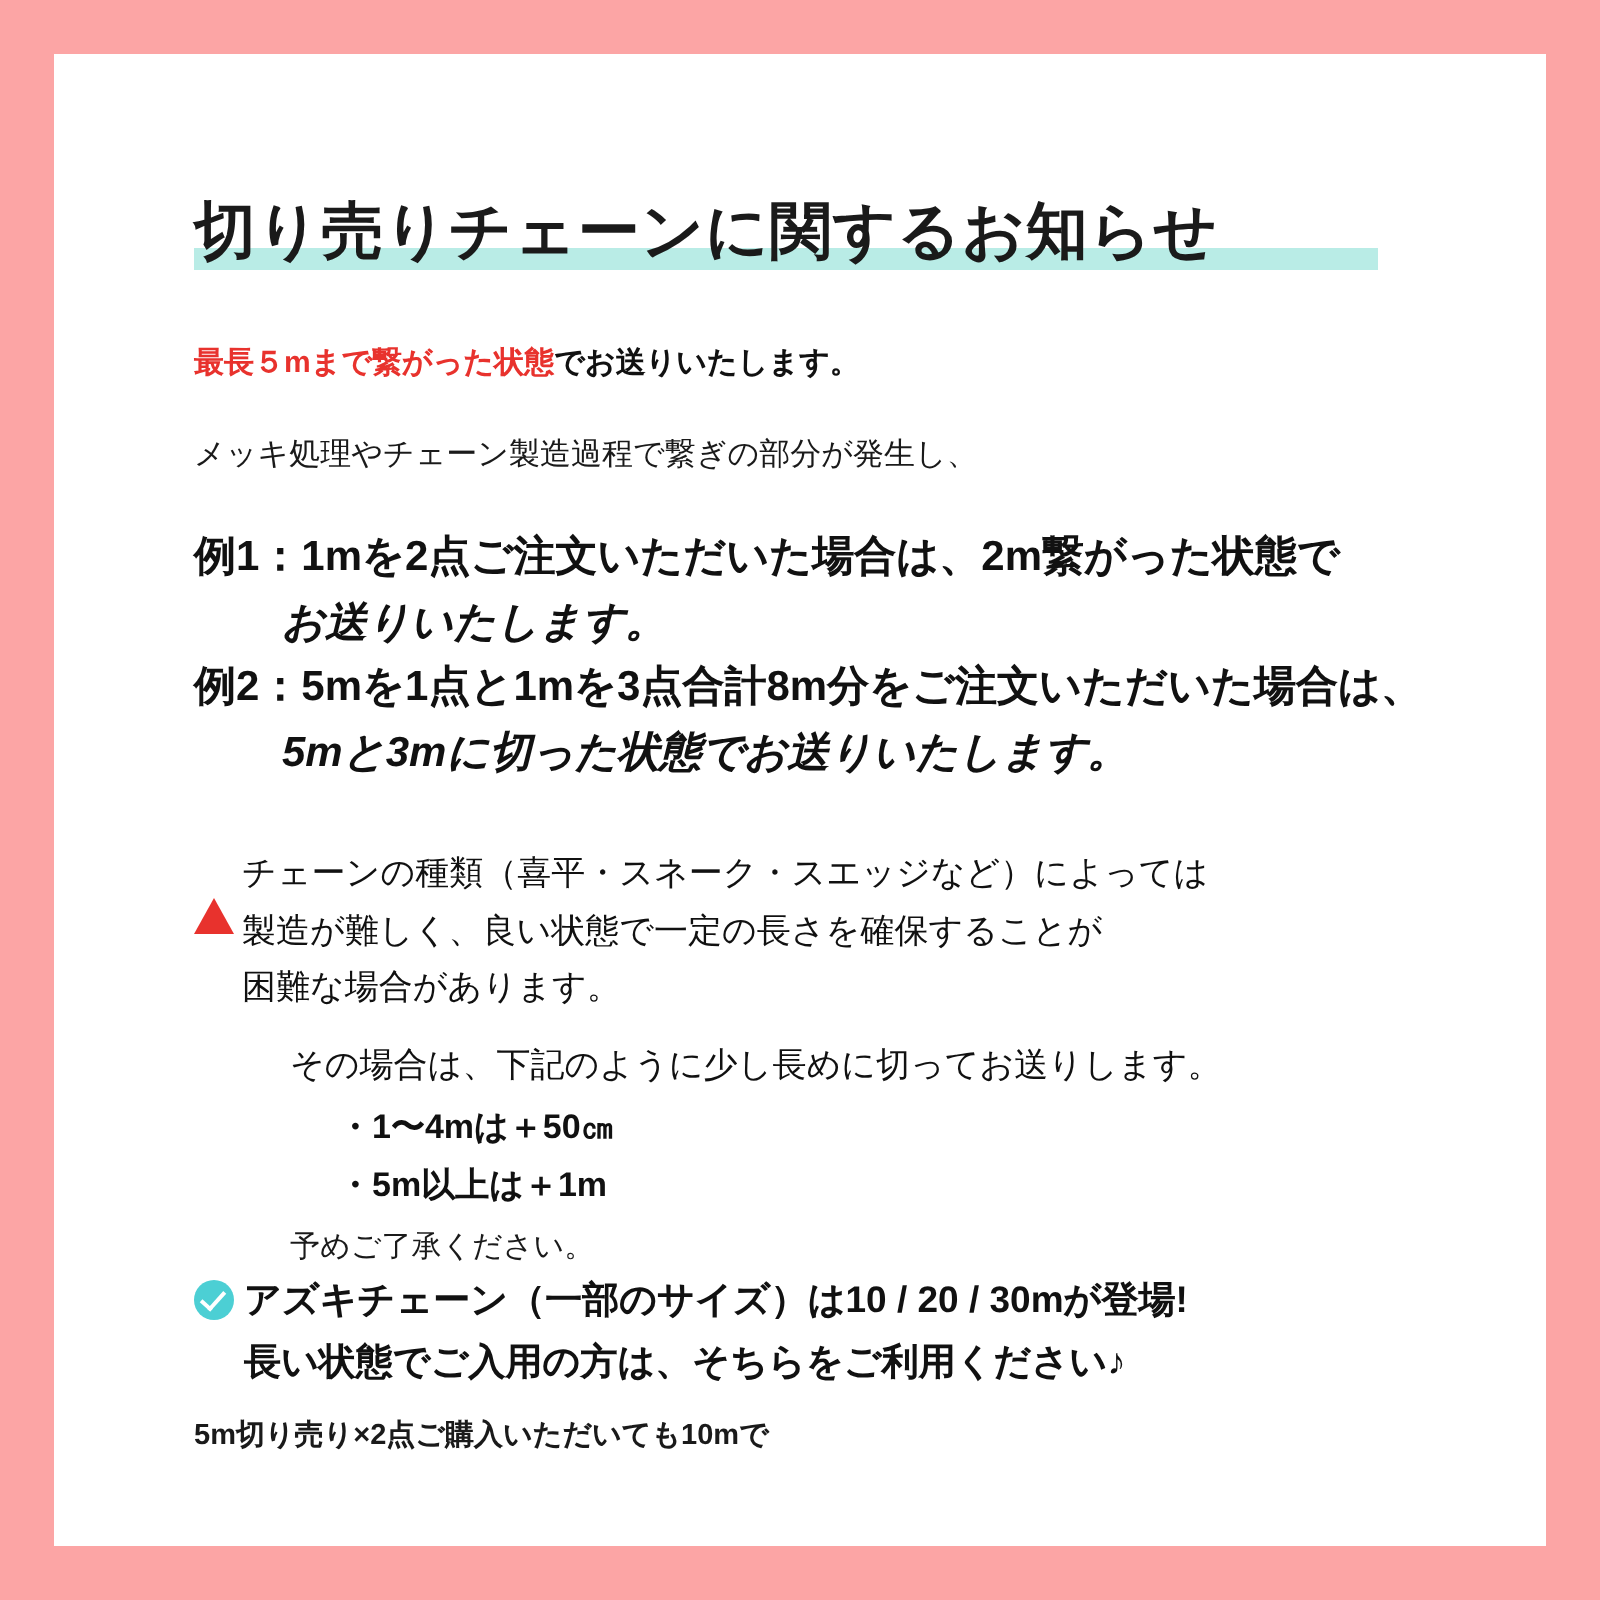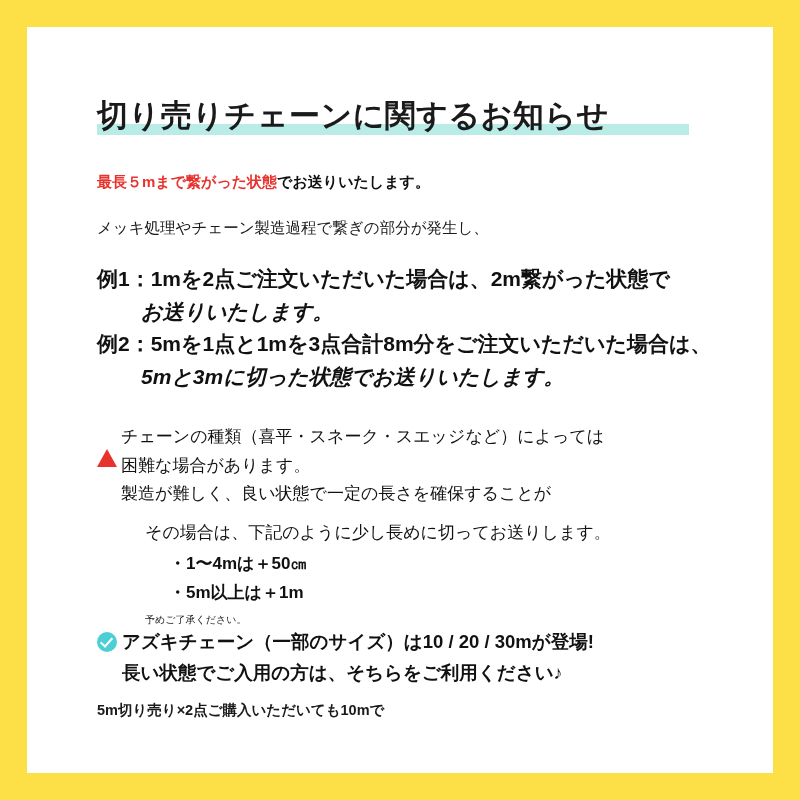--- a/index.html
+++ b/index.html
@@ -11,21 +11,21 @@
     height: 800px;
     background: #d9f2ef;
     font-family: "Liberation Sans", sans-serif;
     overflow: hidden;
   }
   .page {
     position: relative;
     width: 800px;
     height: 800px;
     box-sizing: border-box;
-    background: #fde047;
+    background: #fca5a5;
   }
   .card {
     position: absolute;
     left: 27px;
     top: 27px;
     width: 746px;
     height: 746px;
     background: #ffffff;
     box-sizing: border-box;
   }
@@ -144,21 +144,21 @@
   .bullets {
     padding-left: 72px;
     font-size: 17px;
     font-weight: bold;
     line-height: 1.7;
     margin-top: 4px;
   }
   .closing-small {
     padding-left: 48px;
     margin-top: 4px;
-    font-size: 10px;
+    font-size: 15px;
     color: #1a1a1a;
   }
 
   
   .check-block {
     font-size: 18.5px;
     font-weight: bold;
     color: #111;
     line-height: 1.55;
   }
@@ -228,22 +228,22 @@
       </div>
 
       <div class="warn-block">
         <div class="warn-first">
           <span class="warn-icon">
             <span class="tri"></span>
             <span class="bang">!</span>
           </span>
           <span>チェーンの種類（喜平・スネーク・スエッジなど）によっては</span>
         </div>
+        <div class="warn-rest">製造が難しく、良い状態で一定の長さを確保することが</div>
         <div class="warn-rest">困難な場合があります。</div>
-        <div class="warn-rest">製造が難しく、良い状態で一定の長さを確保することが</div>
         <div class="warn-sub">その場合は、下記のように少し長めに切ってお送りします。</div>
         <div class="bullets">
           <div>・1〜4mは＋50㎝</div>
           <div>・5m以上は＋1m</div>
         </div>
         <div class="closing-small">予めご了承ください。</div>
       </div>
 
       <div class="check-block">
         <div class="check-first">

